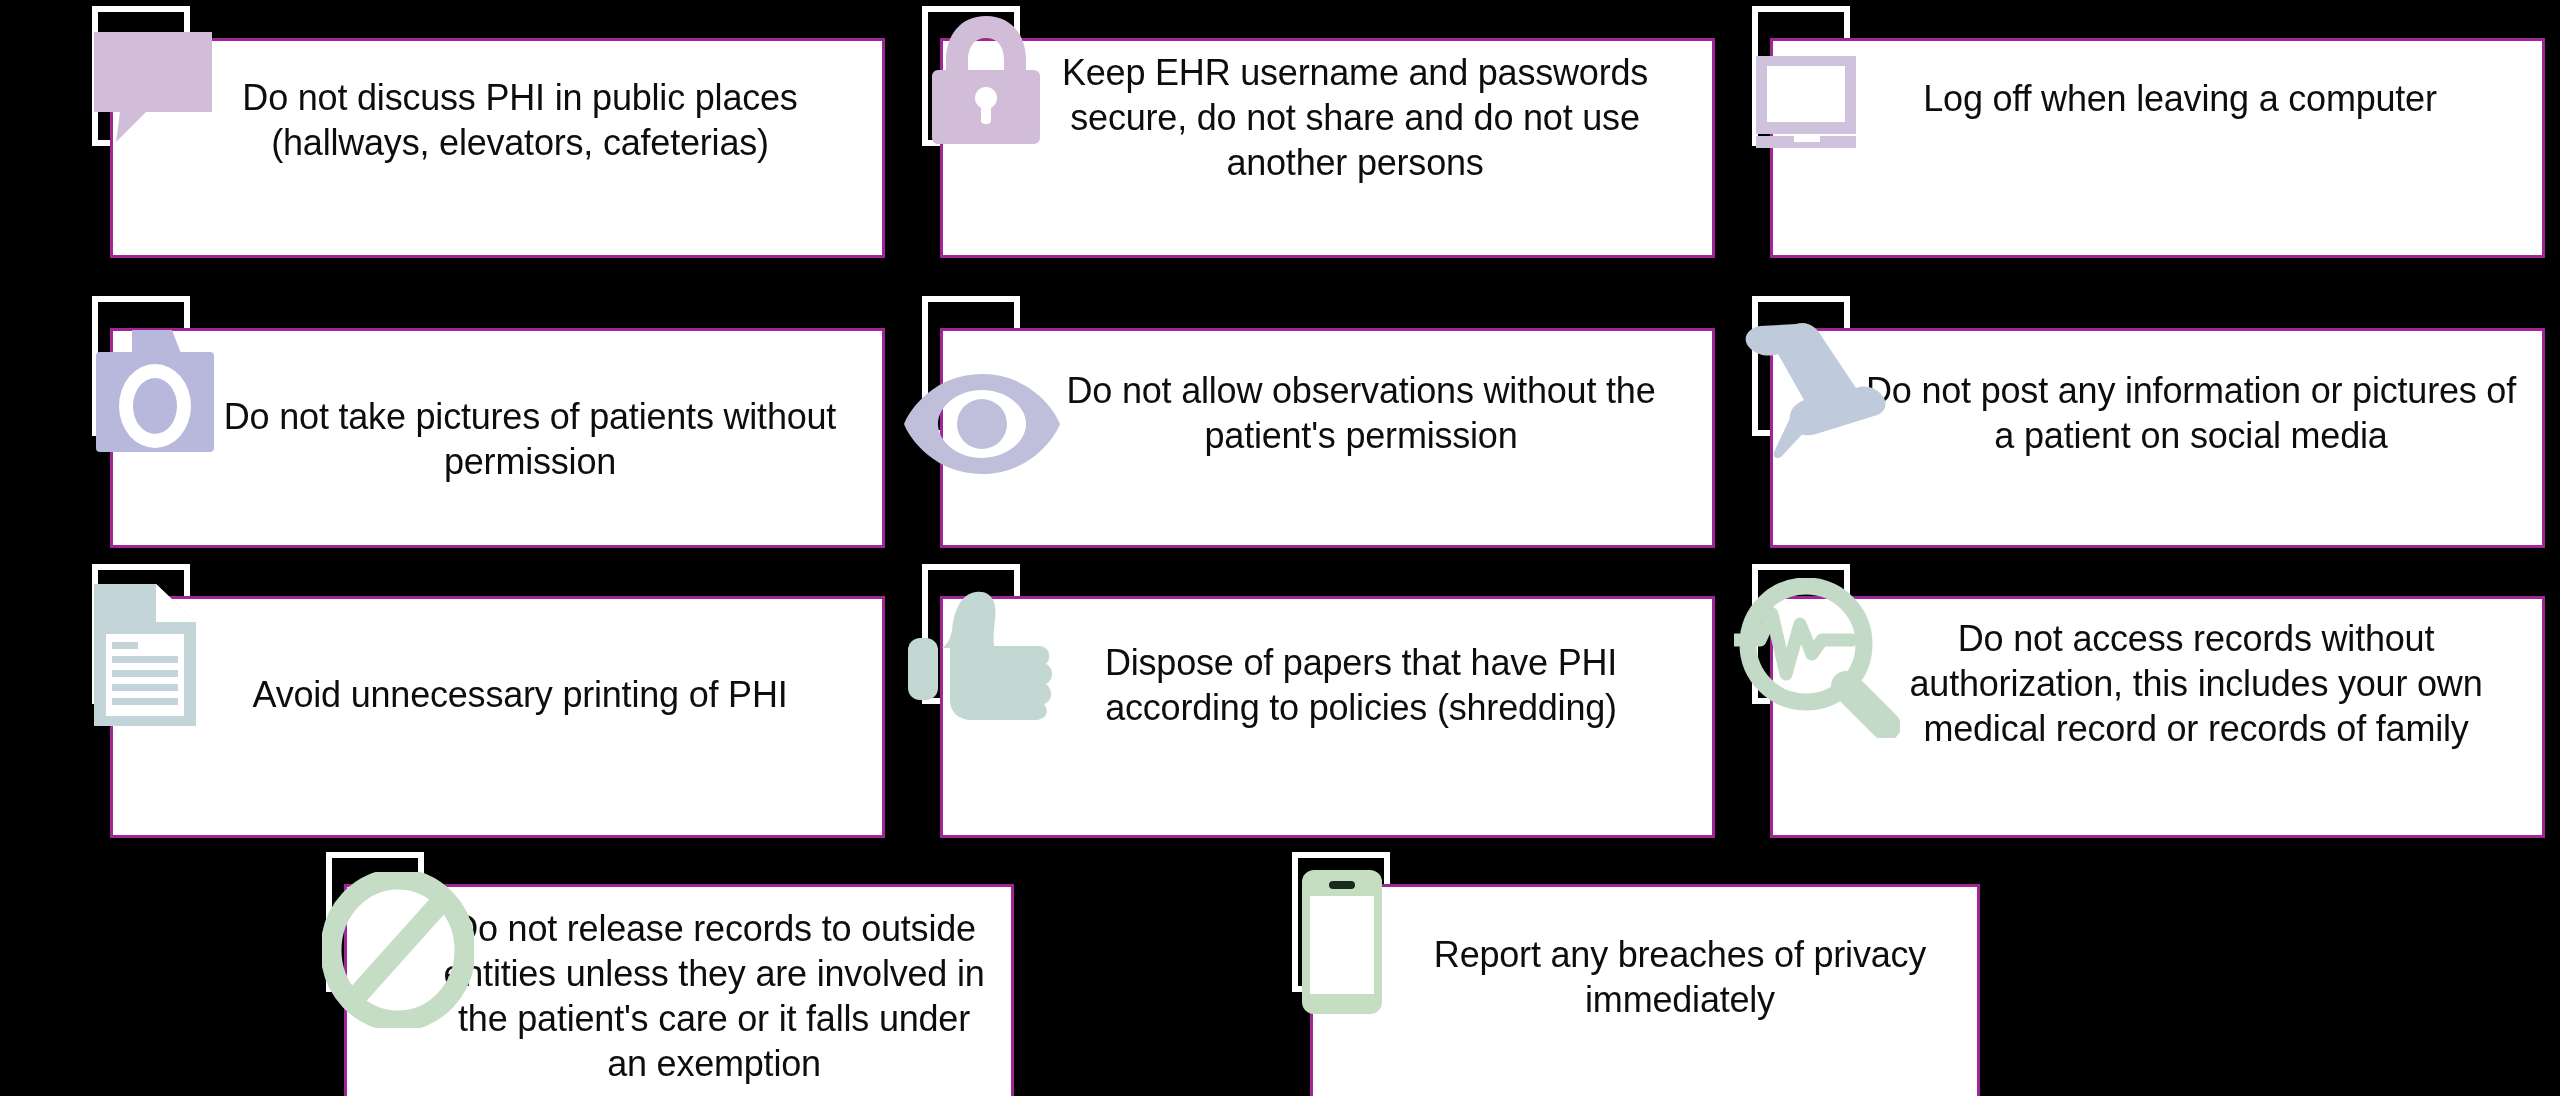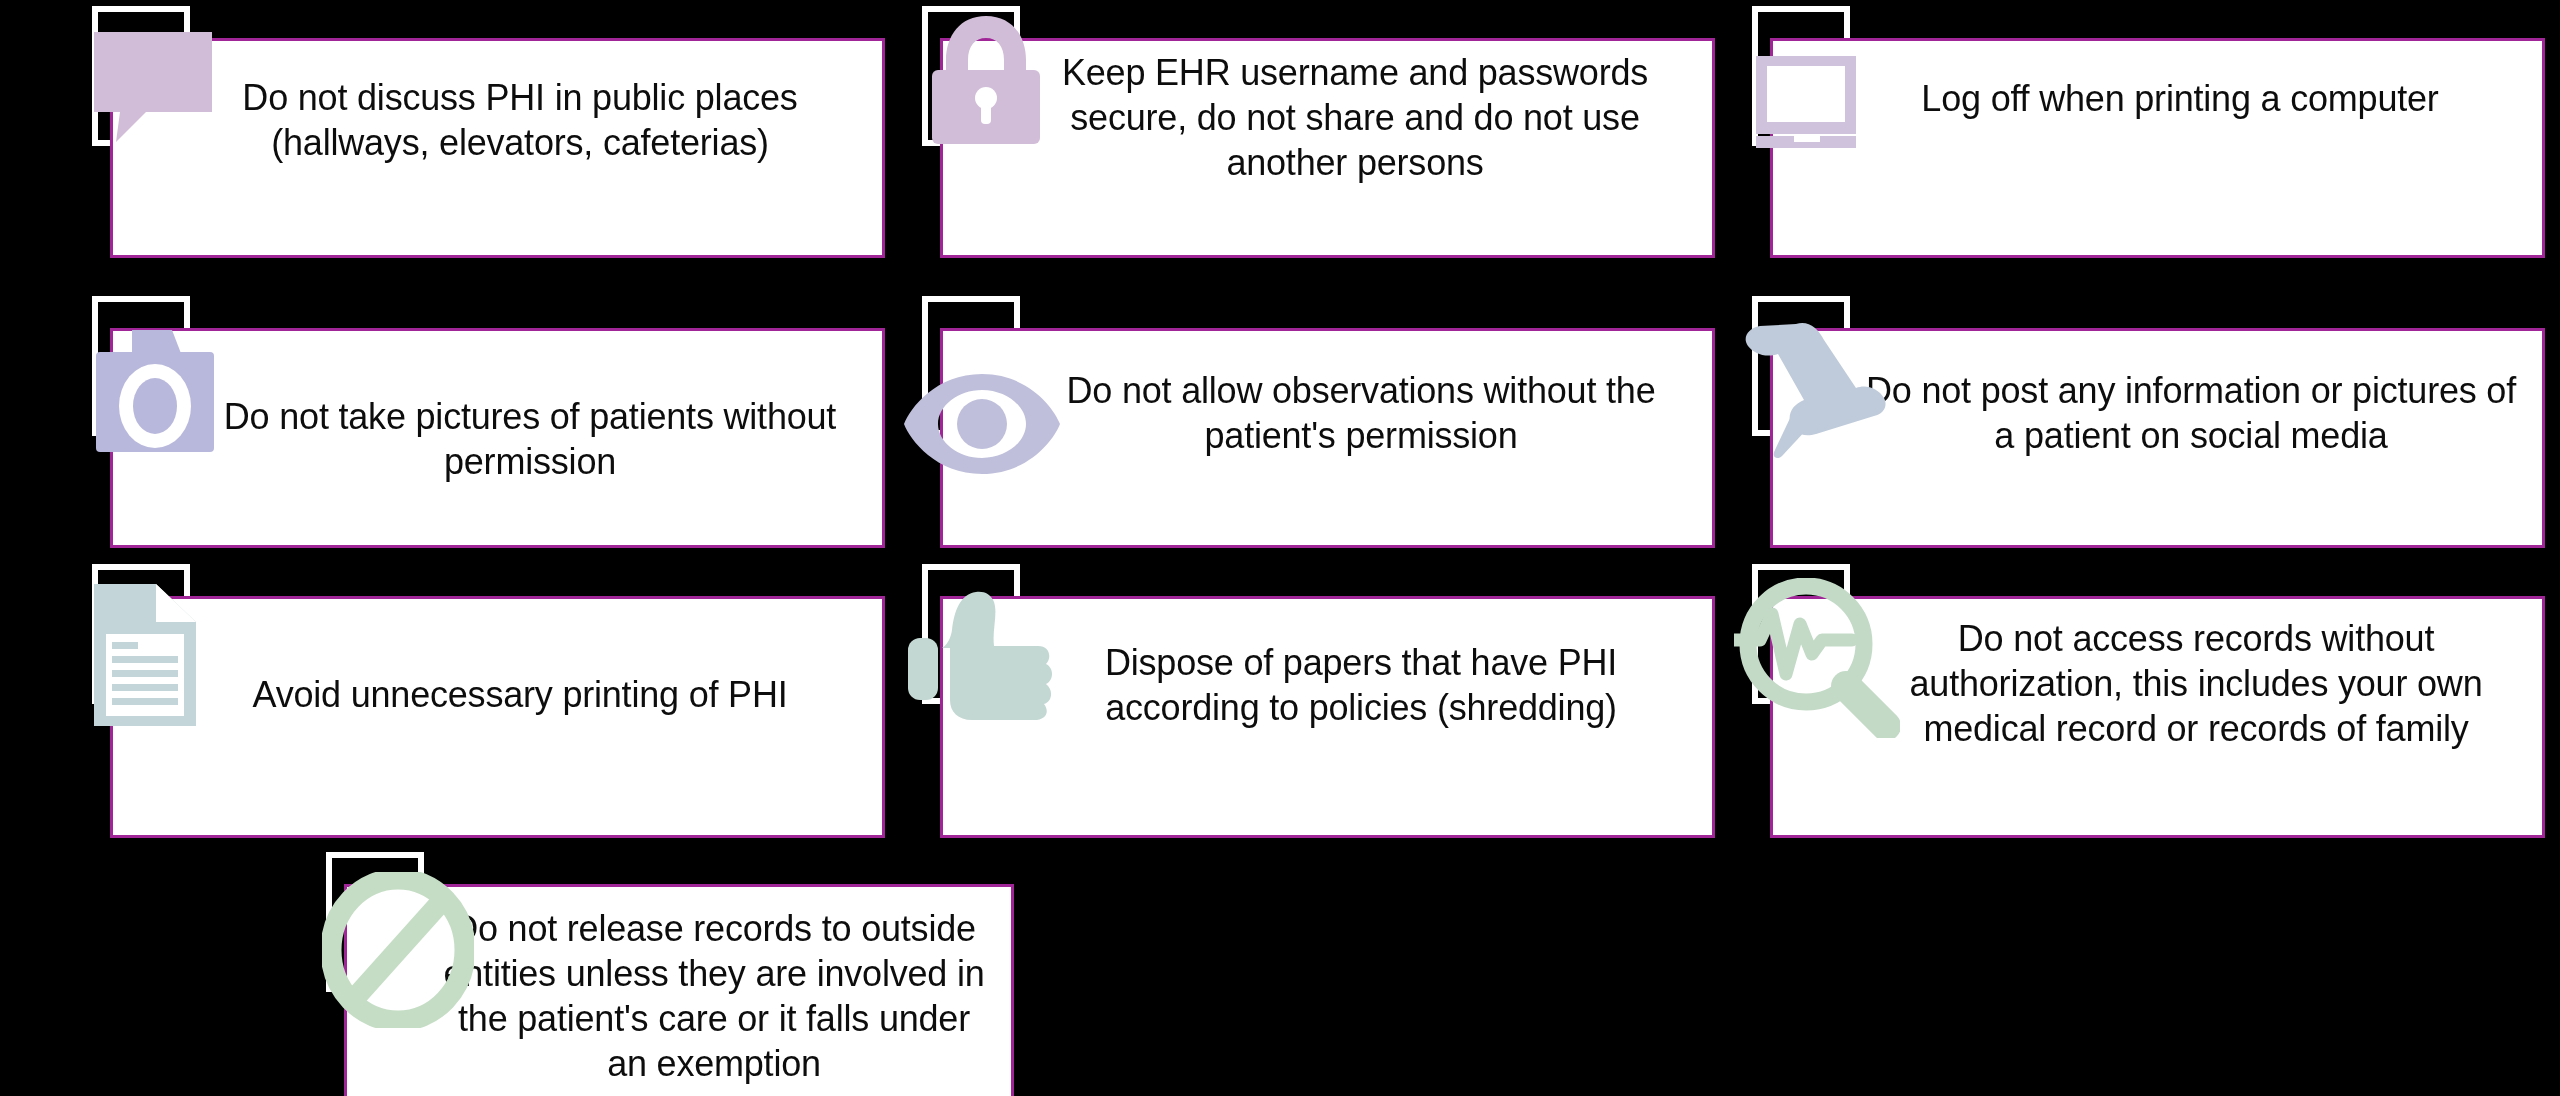--- a/index.html
+++ b/index.html
@@ -85,21 +85,21 @@
     <div class="bracket" style="left:92px;top:6px;width:98px;height:140px;"></div>
     <div class="card" style="left:110px;top:38px;width:775px;height:220px;"></div>
     <div class="icon" style="left:96px;top:56px;width:118px;height:92px;">
       <svg viewBox="0 0 118 92" xmlns="http://www.w3.org/2000/svg">
         <rect x="0" y="0" width="100" height="78" fill="#CFC2DC"></rect>
         <rect x="11" y="10" width="78" height="56" fill="#ffffff"></rect>
         <rect x="0" y="80" width="100" height="12" fill="#CFC2DC"></rect>
         <rect x="38" y="80" width="26" height="6" fill="#ffffff"></rect>
       </svg>
     </div>
-    <div class="card-text" style="left:200px;top:76px;width:640px;">Log off when printing a computer</div>
+    <div class="card-text" style="left:200px;top:76px;width:640px;">Log off when leaving a computer</div>
   </div>
 
   <div class="cardgroup" style="left:0;top:290px;width:900px;height:270px;">
     <div class="bracket" style="left:92px;top:6px;width:98px;height:140px;"></div>
     <div class="card" style="left:110px;top:38px;width:775px;height:220px;"></div>
     <div class="icon" style="left:96px;top:32px;width:118px;height:130px;">
       <svg viewBox="0 0 118 130" xmlns="http://www.w3.org/2000/svg">
         <path d="M36 8 H76 L86 34 H36 Z" fill="#B8B8DC"></path>
         <rect x="0" y="30" width="118" height="100" rx="4" fill="#B8B8DC"></rect>
         <ellipse cx="59" cy="84" rx="36" ry="42" fill="#ffffff"></ellipse>
@@ -187,14 +187,26 @@
     <div class="card" style="left:110px;top:38px;width:670px;height:242px;"></div>
     <div class="icon" style="left:88px;top:26px;width:152px;height:156px;">
       <svg viewBox="0 0 152 156" xmlns="http://www.w3.org/2000/svg">
         <ellipse cx="76" cy="78" rx="67" ry="71" fill="none" stroke="#C5DDC5" stroke-width="21"></ellipse>
         <path d="M33 126 L119 30" stroke="#C5DDC5" stroke-width="21" stroke-linecap="round"></path>
       </svg>
     </div>
     <div class="card-text" style="left:200px;top:60px;width:560px;">Do not release records to outside entities unless they are involved in the patient's care or it falls under an exemption</div>
   </div>
 
+  <div class="cardgroup" style="left:1200px;top:846px;width:900px;height:250px;">
+    <div class="bracket" style="left:92px;top:6px;width:98px;height:140px;"></div>
+    <div class="card" style="left:110px;top:38px;width:670px;height:242px;"></div>
+    <div class="icon" style="left:102px;top:24px;width:80px;height:144px;">
+      <svg viewBox="0 0 80 144" xmlns="http://www.w3.org/2000/svg">
+        <rect x="0" y="0" width="80" height="144" rx="12" fill="#C5DDC0"></rect>
+        <rect x="8" y="26" width="64" height="98" fill="#ffffff"></rect>
+        <rect x="27" y="11" width="26" height="8" rx="4" fill="#1b2b1b"></rect>
+      </svg>
+    </div>
+    <div class="card-text" style="left:200px;top:86px;width:560px;">Report any breaches of privacy immediately</div>
+  </div>
 
 </div>
 
 </body></html>

